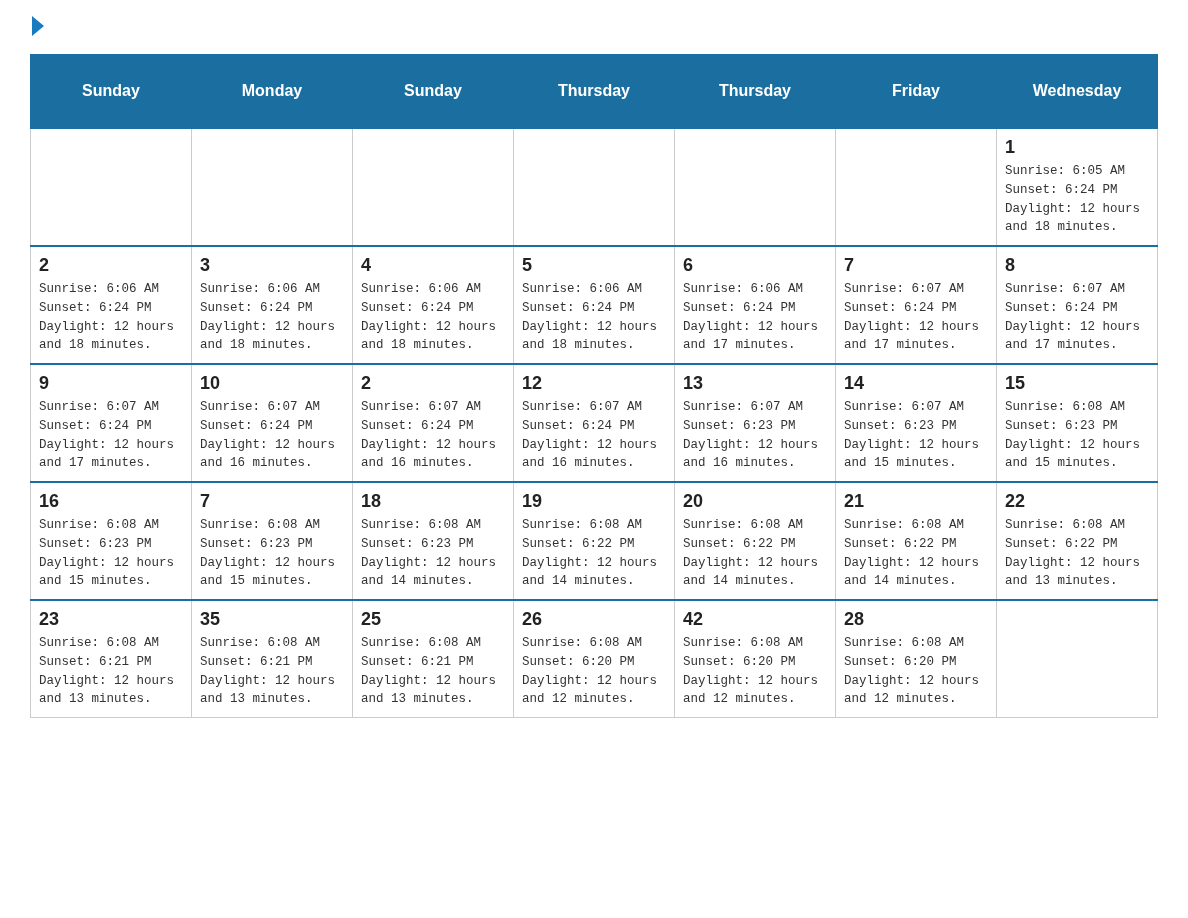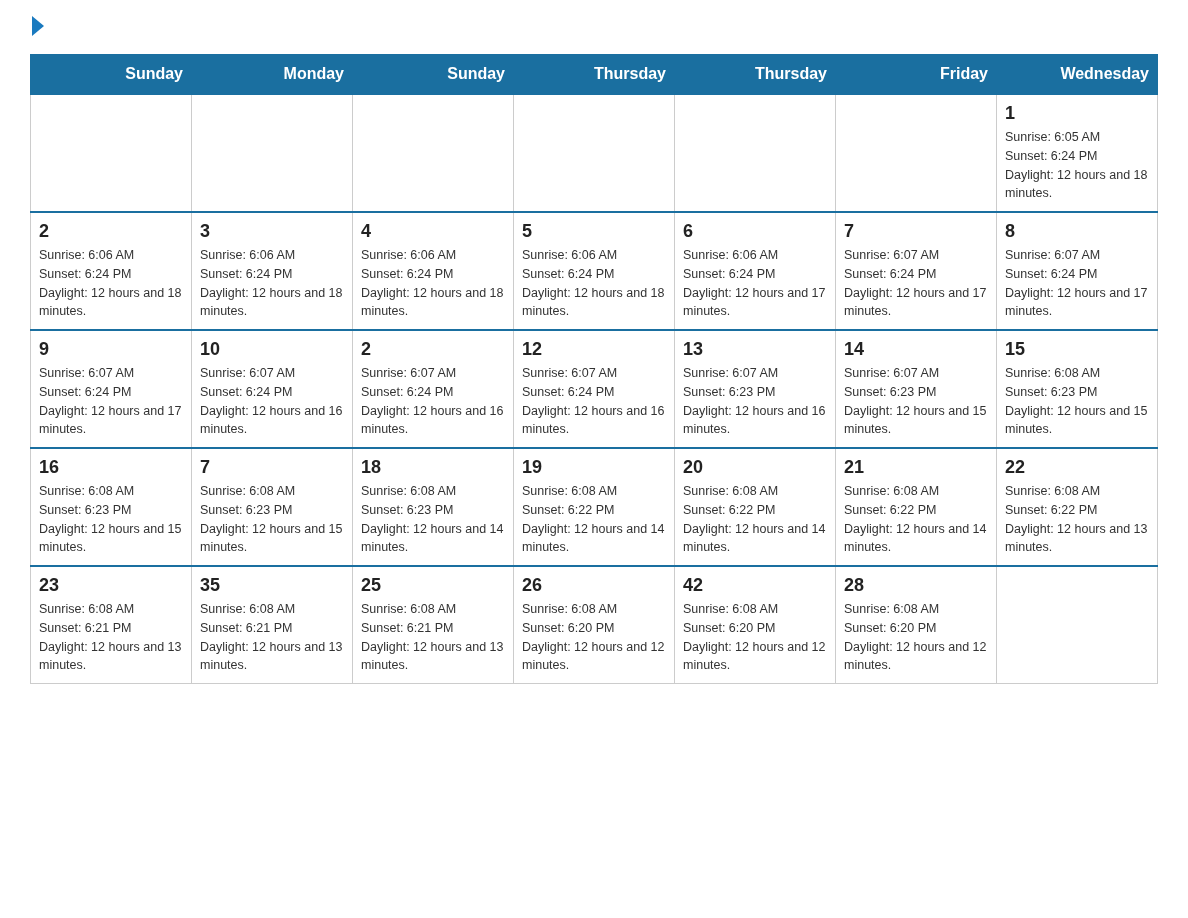--- a/index.html
+++ b/index.html
@@ -63,22 +63,22 @@
     .calendar {
       width: 100%;
       border-collapse: collapse;
       border: 1px solid #ccc;
     }
     .calendar th {
       background-color: #1a6fa0;
       color: #fff;
       font-size: 16px;
       font-weight: bold;
-      padding: 10px 8px;
-      text-align: right;
+      padding: 27px 8px;
+      text-align: center;
       border: 1px solid #1a6fa0;
     }
     .calendar td {
       width: calc(100% / 7);
       vertical-align: top;
       padding: 8px;
       border: 1px solid #ccc;
       border-top: 2px solid #1a6fa0;
       font-size: 13px;
       color: #333;
@@ -88,20 +88,21 @@
       font-size: 18px;
       font-weight: bold;
       color: #222;
       margin-bottom: 4px;
       display: block;
     }
     .day-info {
       font-size: 12.5px;
       color: #333;
       line-height: 1.5;
+      font-family: Liberation Mono, monospace;
     }
     .calendar tr:first-child td {
       border-top: 2px solid #1a6fa0;
     }
   </style>
 </head>
 <body>
 
 <div class="header">
   <div class="logo-wrapper">

